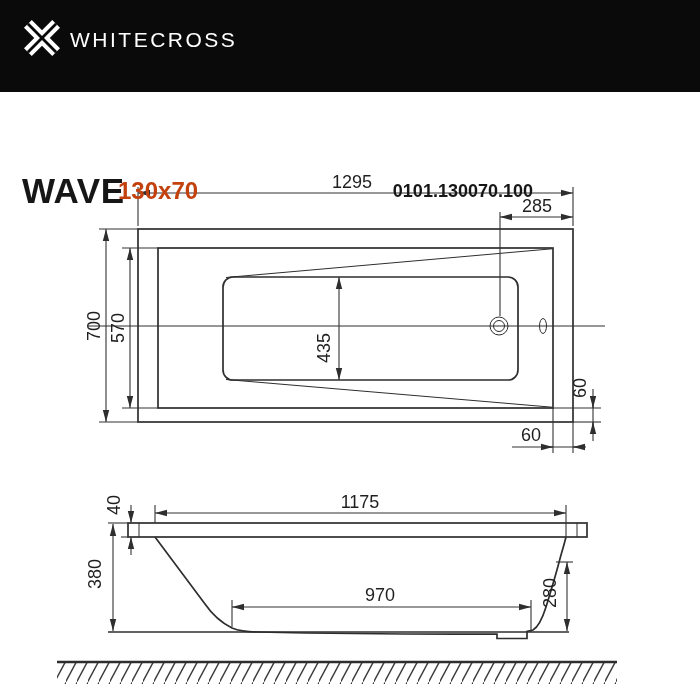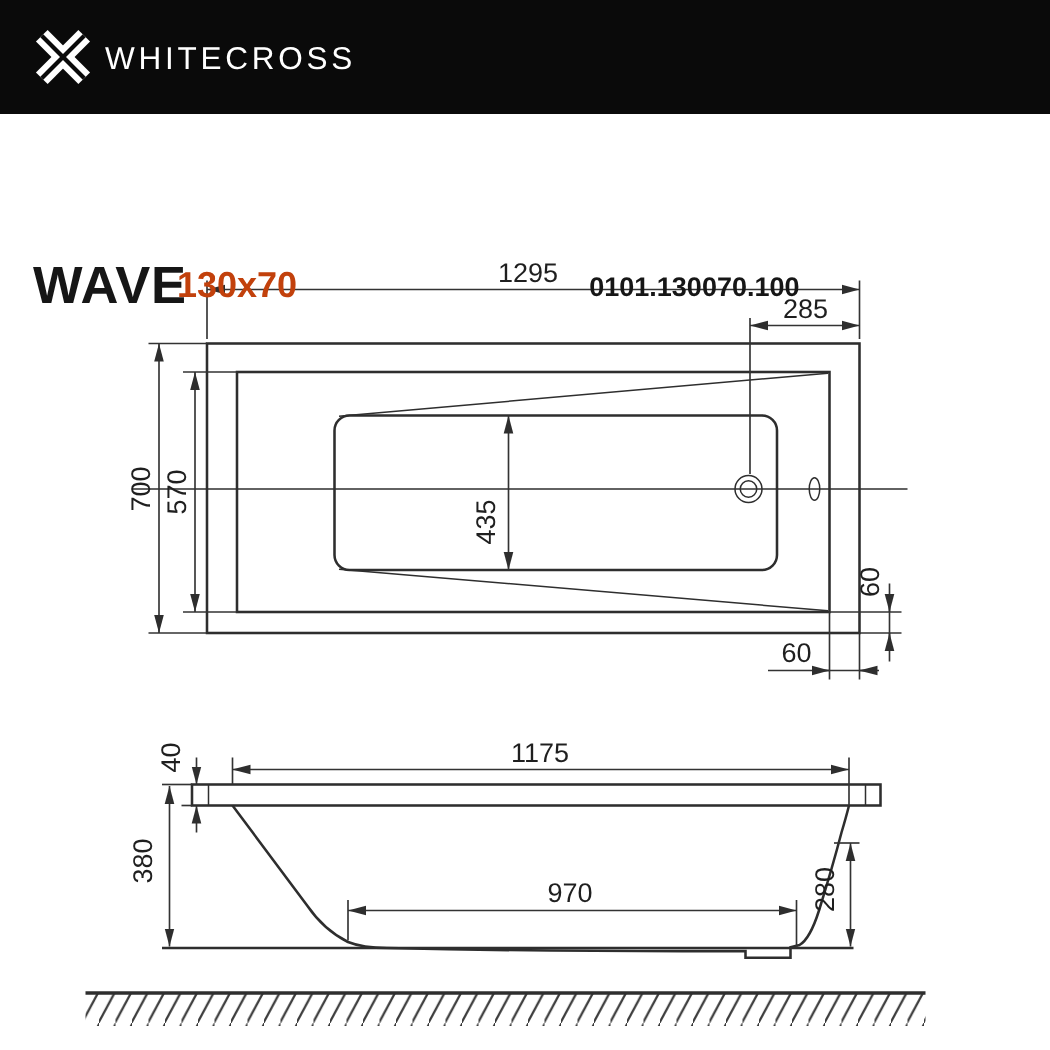--- a/index.html
+++ b/index.html
@@ -1,21 +1,21 @@
 <!DOCTYPE html>
 <html><head>
 <meta charset="utf-8">
 <style>
   html,body{margin:0;padding:0;}
   body{
     width:700px;height:700px;position:relative;background:#ffffff;
     font-family:"Liberation Sans", sans-serif;overflow:hidden;
   }
   .header{
-    position:absolute;left:0;top:0;width:700px;height:76px;background:#0a0a0a;
+    position:absolute;left:0;top:0;width:700px;height:92px;background:#0a0a0a;
     display:flex;align-items:center;
   }
   .logo{position:absolute;left:20px;top:16px;width:44px;height:44px;}
   .brand{
     position:absolute;left:70px;top:0;height:80px;display:flex;align-items:center;
     color:#ffffff;font-size:21px;font-weight:500;letter-spacing:2.5px;
   }
   .titlebar{position:absolute;left:0;top:80px;width:556px;height:60px;text-align:center;}
   .model{position:absolute;left:22px;top:93px;font-size:35px;line-height:35px;font-weight:bold;color:#161616;letter-spacing:0.5px;}
   .size{position:absolute;left:118px;top:99px;font-size:24px;line-height:24px;font-weight:bold;color:#c2410c;}

